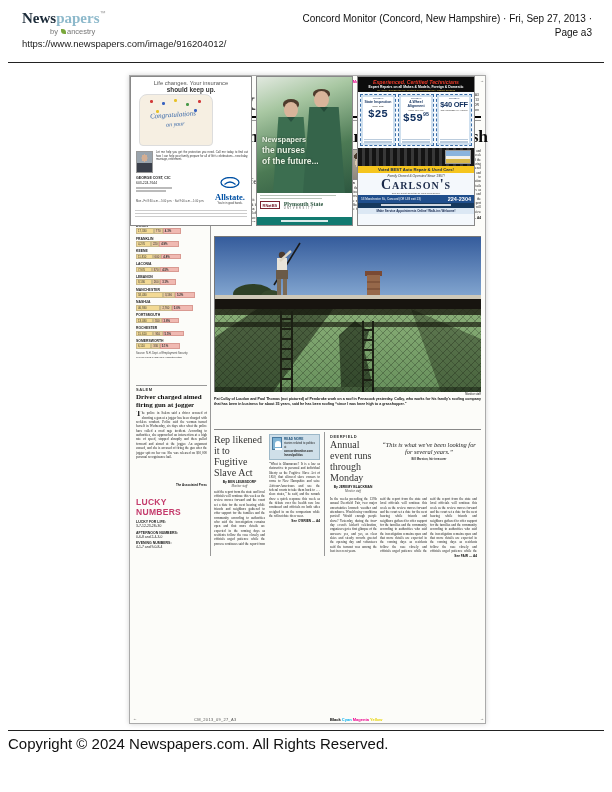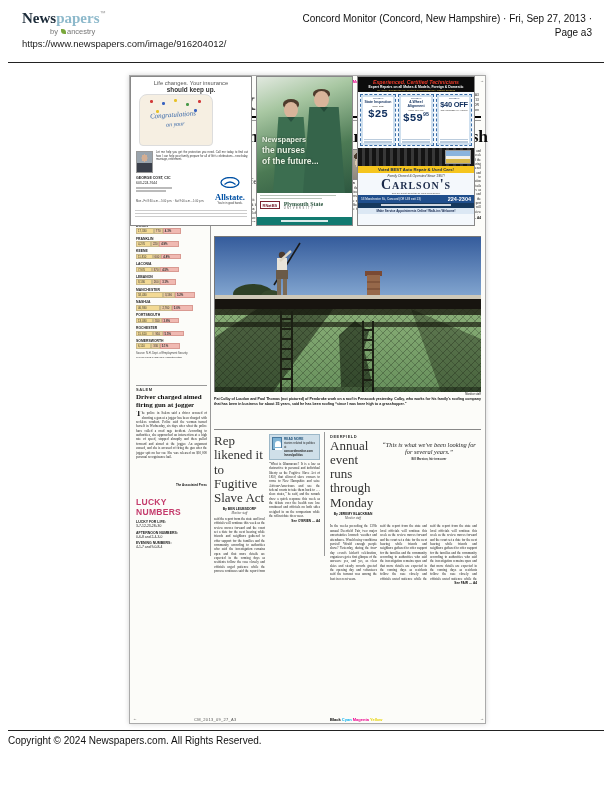--- a/index.html
+++ b/index.html
@@ -12,21 +12,21 @@
   #logo { position:absolute; left:22px; top:10px; line-height:1; }
   #logo .n1 { font-family:"Liberation Serif",serif; font-weight:bold; font-size:15px; color:#1c2b39; }
   #logo .n2 { font-family:"Liberation Serif",serif; font-weight:bold; font-size:15px; color:#8db9cb; }
   #logo .tm { font-size:6px; color:#999; vertical-align:top; }
   #logo .byline { display:block; margin:2px 0 0 28px; font-size:7.5px; color:#777; }
   #logo .leaf { display:inline-block; width:5px; height:5px; background:#7aa83c; border-radius:0 70% 0 70%; margin:0 1px; }
   #url { position:absolute; left:22px; top:38px; font-size:9.5px; color:#222; text-decoration:none; }
   #srcblock { position:absolute; right:20px; top:12px; width:290px; text-align:right; font-size:10px; color:#111; line-height:1.4; }
   #hr-top { position:absolute; left:8px; right:8px; top:62px; border-top:1.5px solid #222; }
   #hr-bot { position:absolute; left:8px; right:8px; top:730px; border-top:1.5px solid #222; }
-  #copyright { position:absolute; left:8px; top:735px; font-size:10px; color:#111; }
+  #copyright { position:absolute; left:8px; top:735px; font-size:15px; color:#111; }
 
   
   #np { position:absolute; left:129px; top:75px; width:357px; height:649px;
     background:#fcfcf9; border:1px solid #aaa; box-shadow:0 0 5px rgba(0,0,0,.18); }
   .reg { position:absolute; left:0; width:357px; height:8px; font-size:4px; color:#555; }
   .reg .slug { position:absolute; left:64px; top:1px; letter-spacing:.3px; }
   .reg .marks { position:absolute; left:200px; top:1px; font-weight:bold; }
   .reg .arrL { position:absolute; left:3px; top:0; }
   .reg .arrR { position:absolute; right:3px; top:0; }
   .mk-black{color:#000;} .mk-cyan{color:#00aeef;} .mk-magenta{color:#ec008c;} .mk-yellow{color:#e8d40a;}
@@ -100,21 +100,21 @@
   #photo-credit { top:317px; text-align:right; font-size:2.6px; color:#555; font-weight:bold; }
   #caption { top:321px; font-size:3.6px; line-height:1.35; text-align:justify; color:#111; font-weight:bold; }
 
   #articles { top:353px; height:127px; display:flex; border-top:1px solid #888; padding-top:2px; }
   #art-left { width:110px; padding-right:4px; }
   #art-right { width:153px; border-left:1px solid #999; padding-left:5px; }
   .art-head { font-family:"Liberation Serif",serif; font-weight:bold; font-size:11.5px;
     line-height:1.05; letter-spacing:-.3px; color:#0a0a0a; }
   #ob-cols { display:flex; justify-content:space-between; margin-top:2px; }
   #ob-cols .c { width:51px; overflow:hidden; }
-  .sub-head2 { font-family:"Liberation Serif",serif; font-size:13px; line-height:1.1; color:#333; margin-bottom:2px; }
+  .sub-head2 { font-family:"Liberation Serif",serif; font-size:10px; line-height:1.1; color:#333; margin-bottom:2px; }
   #readmore { background:#cfdfe9; border:.5px solid #9db8c8; padding:2px; display:flex; gap:2px; margin-bottom:2px; }
   #rm-icon { width:10px; height:13px; background:#7fb3d4; border:.5px solid #4a7aa0; position:relative; flex:none; }
   #rm-icon::after { content:""; position:absolute; left:2px; top:3px; width:6px; height:6px;
     background:#fff; border-radius:50% 50% 0 0; }
   #rm-icon::before { content:""; position:absolute; left:1.5px; top:9.5px; width:7px; height:2px; background:#fff; }
   .rm-t1 { font-size:3.2px; font-weight:bold; color:#1c4f77; }
   .rm-t2 { font-size:2.9px; color:#222; }
   .rm-t3 { font-size:2.9px; font-weight:bold; color:#222; }
   #fair-head { font-family:"Liberation Serif",serif; font-weight:bold; font-size:15.5px;
     letter-spacing:-.3px; color:#0a0a0a; margin:1px 0 2px; }

